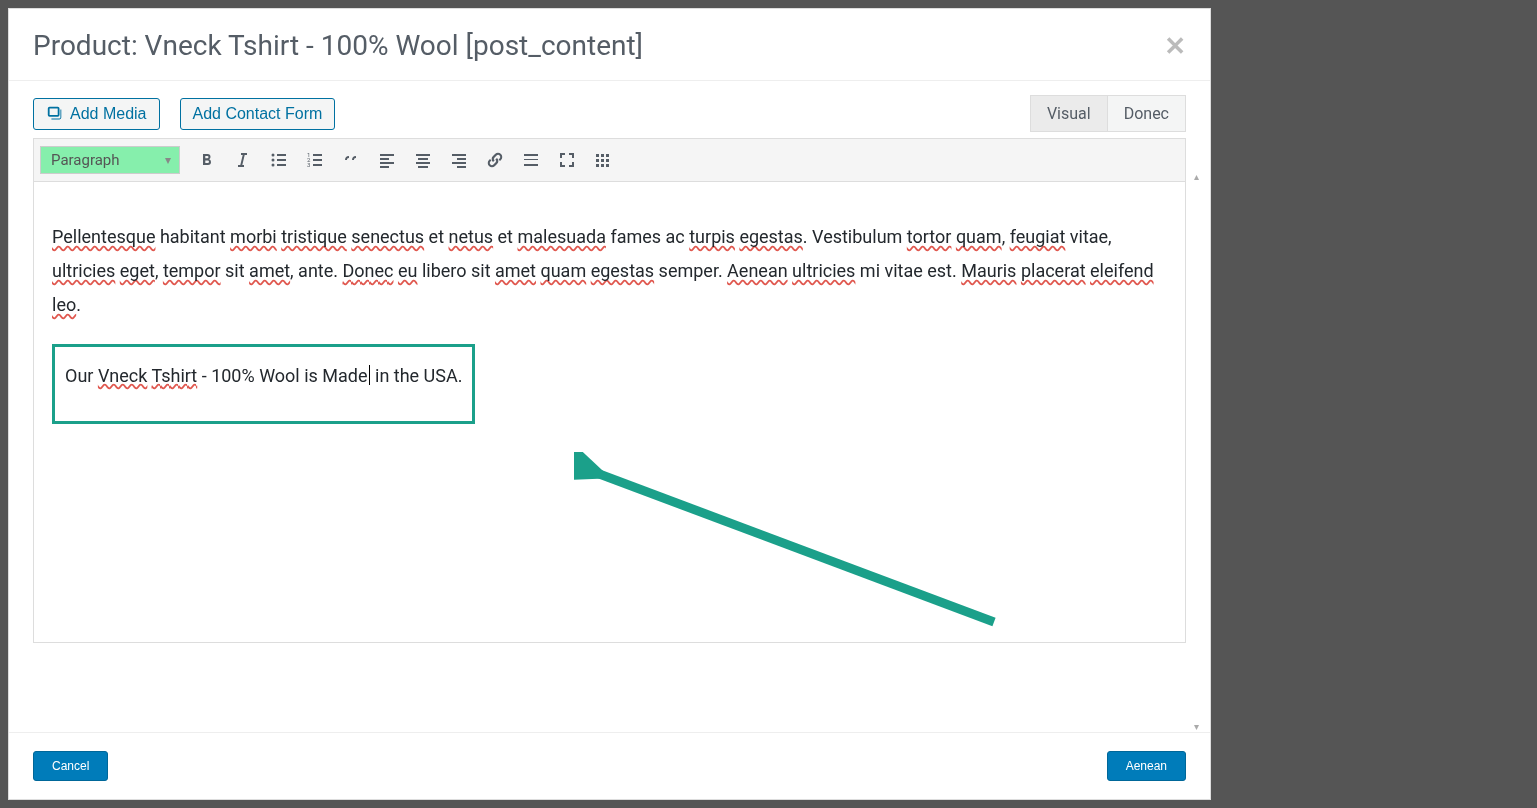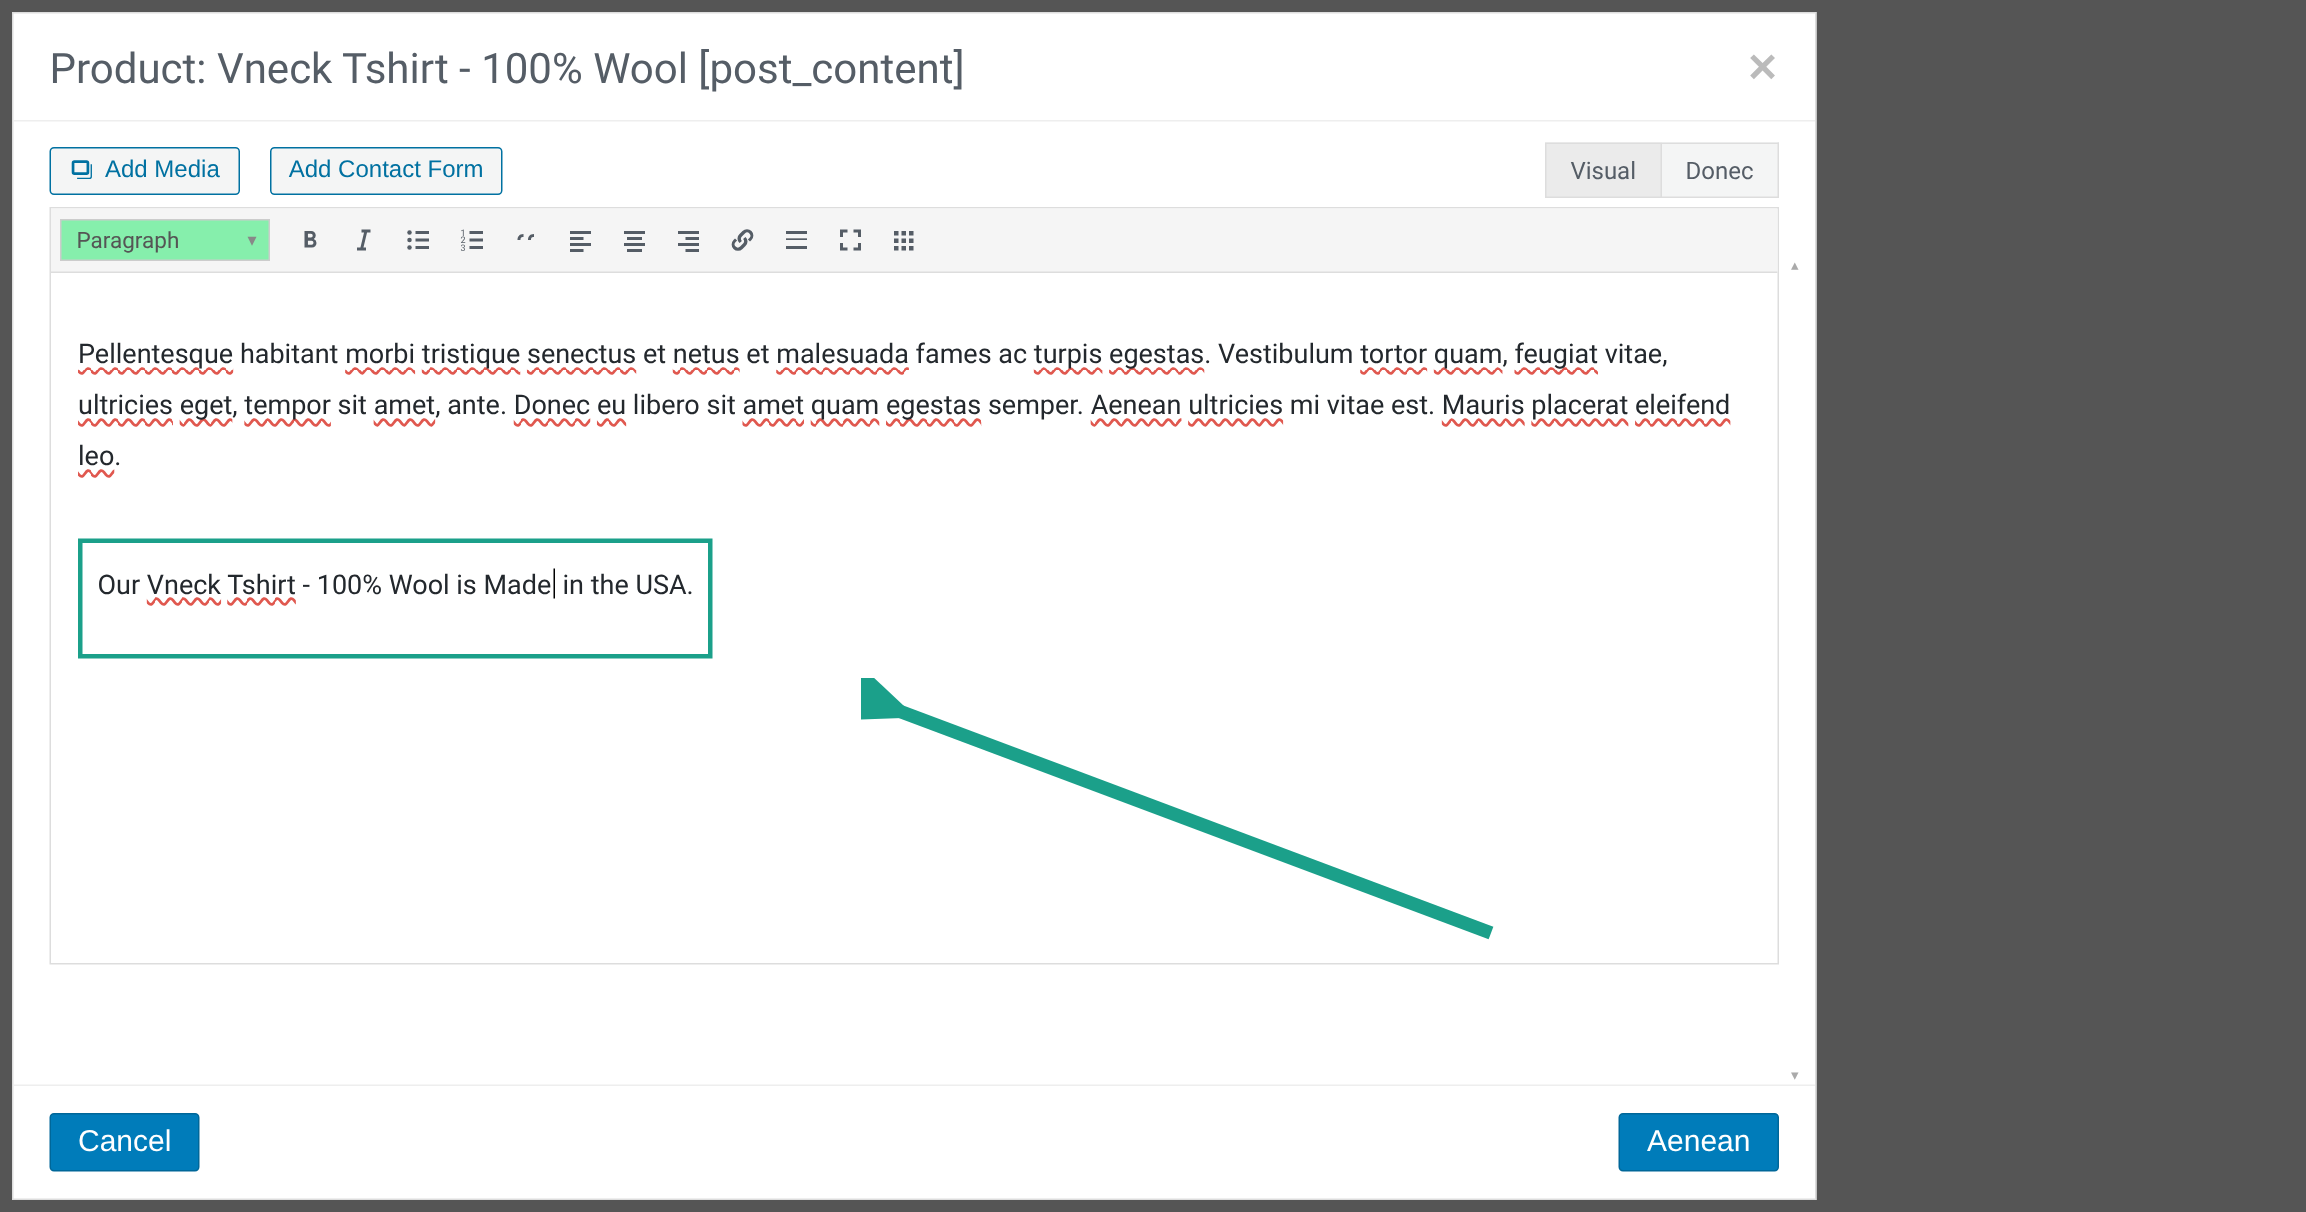--- a/index.html
+++ b/index.html
@@ -138,21 +138,21 @@
   }
   .spellerr {
     text-decoration: underline wavy #e0584f;
     text-decoration-skip-ink: none;
     text-underline-offset: 2px;
   }
   .highlight-box {
     border: 3px solid #1ba08a;
     padding: 12px 10px 28px 10px;
     display: inline-block;
-    margin-top: 18px;
+    margin-top: 3px;
   }
   .cursor-bar {
     display:inline-block;
     width:1px; height:1.1em;
     background:#000;
     vertical-align:-3px;
     margin:0 1px;
   }
   .annotation-arrow {
     position: absolute;
@@ -164,21 +164,21 @@
     border-top: 1px solid #eee;
     padding: 18px 24px;
     display: flex;
     justify-content: space-between;
   }
   .primary-btn {
     background: #007cba;
     color: #fff;
     border: 1px solid #006799;
     padding: 7px 18px;
-    font-size: 20px;
+    font-size: 12px;
     border-radius: 3px;
     cursor: pointer;
   }
   .scrollbar-deco {
     position:absolute;
     right:4px;
     top:92px;
     bottom:0;
     width:12px;
   }

